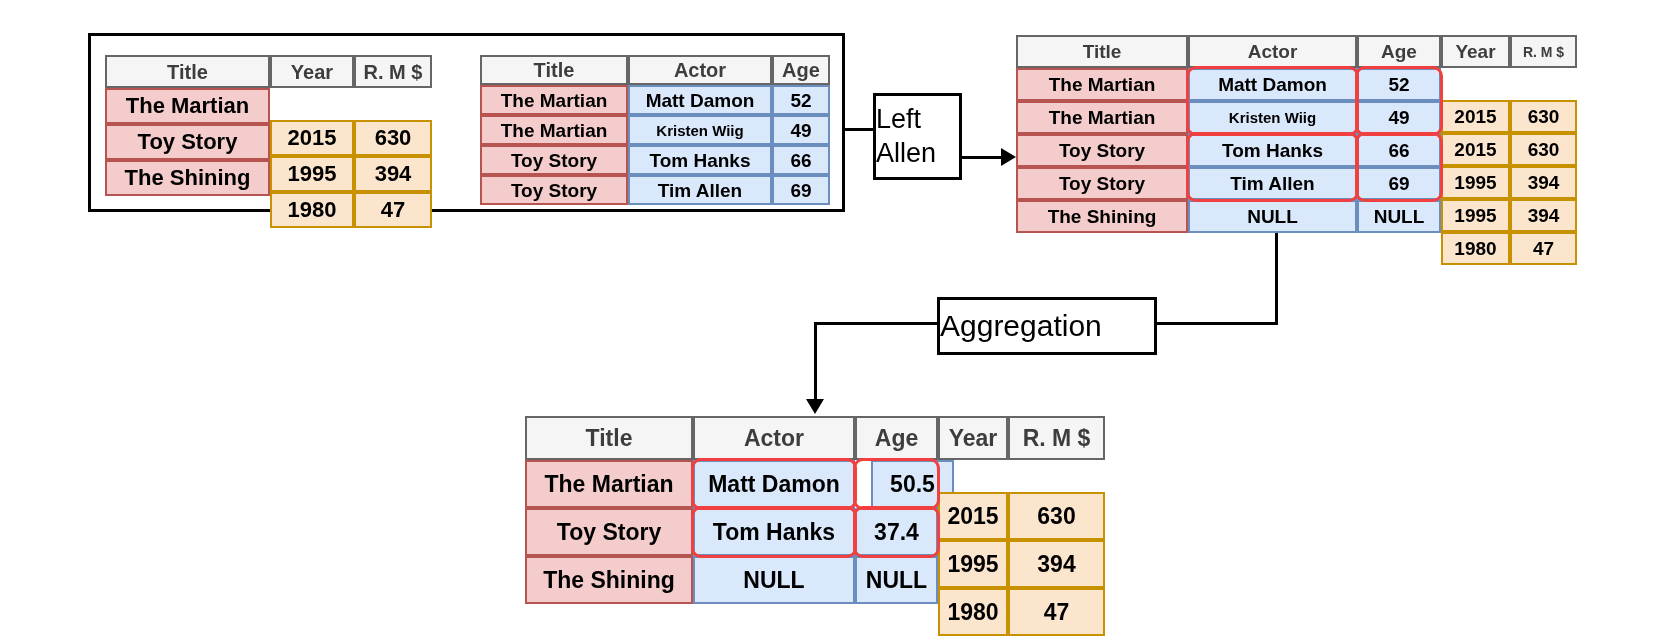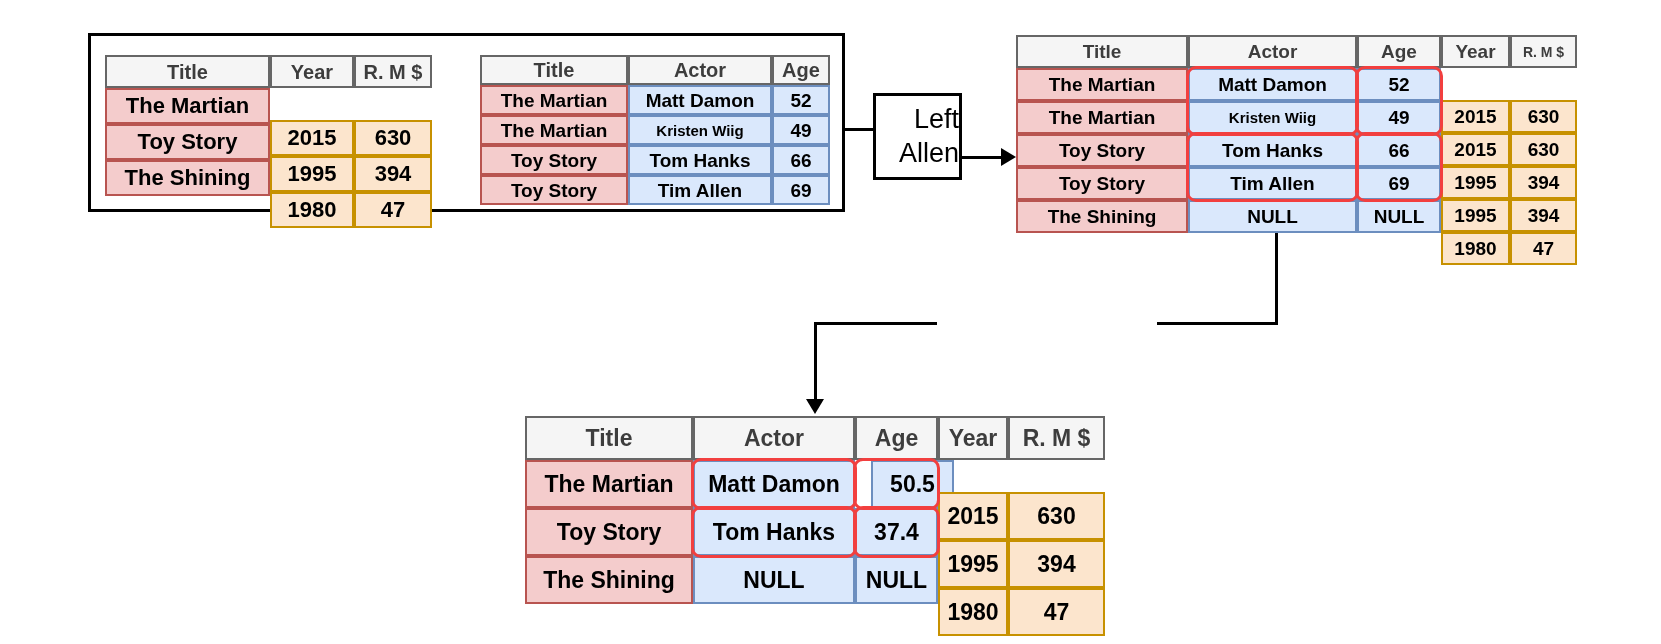--- a/index.html
+++ b/index.html
@@ -12,21 +12,21 @@
     position:absolute;display:flex;align-items:center;justify-content:center;
     font-weight:bold;line-height:1;white-space:nowrap;
   }
   .cell.header{background:var(--header-fill);border:2px solid var(--header-stroke);color:var(--header-text);}
   .cell.title {background:var(--pink-fill);  border:2px solid var(--pink-stroke);  color:var(--cell-text);}
   .cell.blue  {background:var(--blue-fill);  border:2px solid var(--blue-stroke);  color:var(--cell-text);}
   .cell.orange{background:var(--orange-fill);border:2px solid var(--orange-stroke);color:var(--cell-text);margin-top:32px;}
   .hl{position:absolute;border:3px solid var(--highlight-red);border-radius:10px;background:transparent;pointer-events:none;}
   .op-box{
     position:absolute;background:#ffffff;border:3px solid var(--line-black);
-    display:flex;flex-direction:column;align-items:flex-end;justify-content:center;
+    display:flex;flex-direction:column;align-items:flex-start;justify-content:center;
     color:#000;font-weight:normal;
   }
   #leftjoin-box{font-size:27px;line-height:1.25;}
   #agg-box{font-size:30px;}
   .line{position:absolute;background:var(--line-black);}
   .arrowhead{position:absolute;width:0;height:0;}
   .arrowhead.right{border-top:9px solid transparent;border-bottom:9px solid transparent;border-left:15px solid var(--line-black);}
   .arrowhead.down {border-left:9px solid transparent;border-right:9px solid transparent;border-top:15px solid var(--line-black);}
   #source-box{position:absolute;border:3px solid var(--line-black);background:transparent;}
   .tbl{position:absolute;}
@@ -129,20 +129,23 @@
       <div class="hl" style="left: 166px; top: 42px; width: 166px; height: 52px;"></div>
       <div class="hl" style="left: 328px; top: 42px; width: 87px; height: 52px;"></div>
       <div class="hl" style="left: 166px; top: 90px; width: 166px; height: 52px;"></div>
       <div class="hl" style="left: 328px; top: 90px; width: 87px; height: 52px;"></div>
     </div>
 
   <div id="leftjoin-box" class="op-box" style="left:873px;top:93px;width:89px;height:87px;">
     <span>Left</span>
     <span>Allen</span>
   </div>
+  <div id="agg-box" class="op-box" style="left:937px;top:297px;width:220px;height:58px;">
+    <span>Aggregation</span>
+  </div>
 
   <div class="line" style="left:845px;top:128px;width:28px;height:3px;"></div>
   <div class="line" style="left:962px;top:156px;width:40px;height:3px;"></div>
   <div class="arrowhead right" style="left:1001px;top:148px;"></div>
 
   <div class="line" style="left:1275px;top:233px;width:3px;height:92px;"></div>
   <div class="line" style="left:1157px;top:322px;width:121px;height:3px;"></div>
   <div class="line" style="left:814px;top:322px;width:123px;height:3px;"></div>
   <div class="line" style="left:814px;top:322px;width:3px;height:78px;"></div>
   <div class="arrowhead down" style="left:806px;top:399px;"></div>

